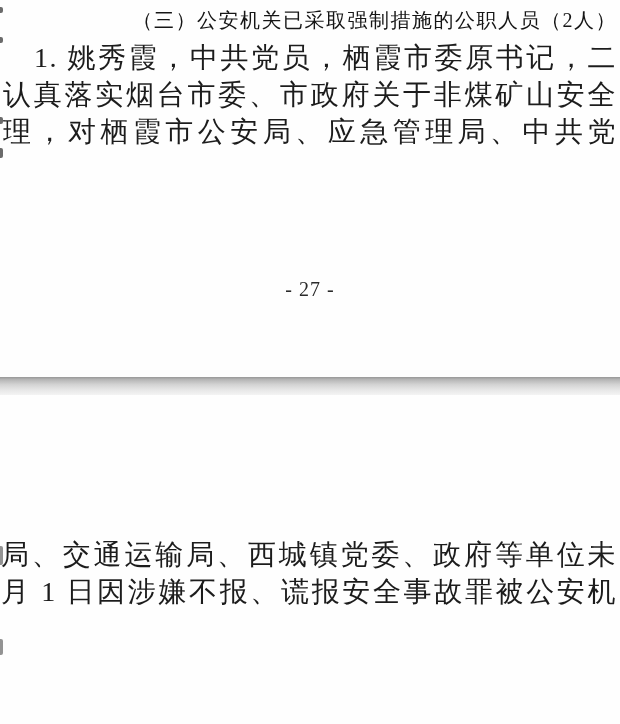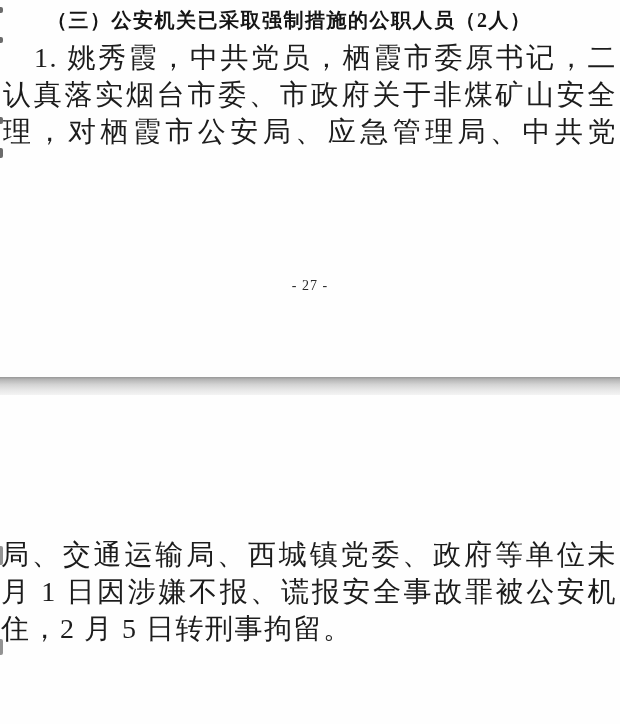--- a/index.html
+++ b/index.html
@@ -14,44 +14,45 @@
     color: #1c1c1c;
   }
   
   .page-block { position: absolute; left: 3px; right: 3px; }
   .block-top { top: 2px; }
   .block-bottom { top: 536px; left: 1px; }
   .doc-heading {
     height: 37px;
     line-height: 37px;
     font-size: 20px;
-    font-weight: bold;
+    font-weight: normal;
     padding-left: 44px;
     letter-spacing: 1.5px;
     white-space: nowrap;
     color: #151515;
+    text-align: right;
   }
   .doc-line {
     height: 37px;
     line-height: 37px;
     font-size: 28px;
     letter-spacing: 1.5px;
     text-align: justify;
     text-align-last: justify;
     overflow: hidden;
   }
   .doc-line.indent { padding-left: 31px; }
   .doc-line.unjustified { text-align: left; text-align-last: left; }
   .page-number {
     position: absolute;
     top: 278px;
     left: 0;
     width: 100%;
     text-align: center;
-    font-size: 14px;
+    font-size: 20px;
     letter-spacing: 1px;
     color: #2a2a2a;
   }
   
   .page-separator {
     position: absolute;
     left: 0;
     top: 377px;
     width: 100%;
     height: 18px;
@@ -90,21 +91,20 @@
     <p class="doc-line">理，对栖霞市公安局、应急管理局、中共党员、工信局、住建</p>
   </section>
 
   <div class="page-number">- 27 -</div>
 
   <div class="page-separator"></div>
 
   <section class="page-block block-bottom">
     <p class="doc-line">局、交通运输局、西城镇党委、政府等单位未认真履行相应监管</p>
     <p class="doc-line">月 1 日因涉嫌不报、谎报安全事故罪被公安机关指定居所监视居</p>
-    <p class="doc-line unjustified">住，2 月 5 日转刑事拘留。</p>
   </section>
 
   <div class="edge-artifact ea-1"></div>
   <div class="edge-artifact ea-2"></div>
   <div class="edge-artifact ea-3"></div>
   <div class="edge-artifact ea-4"></div>
   <div class="edge-artifact ea-5"></div>
   <div class="edge-artifact ea-6"></div>
 
 </div>

